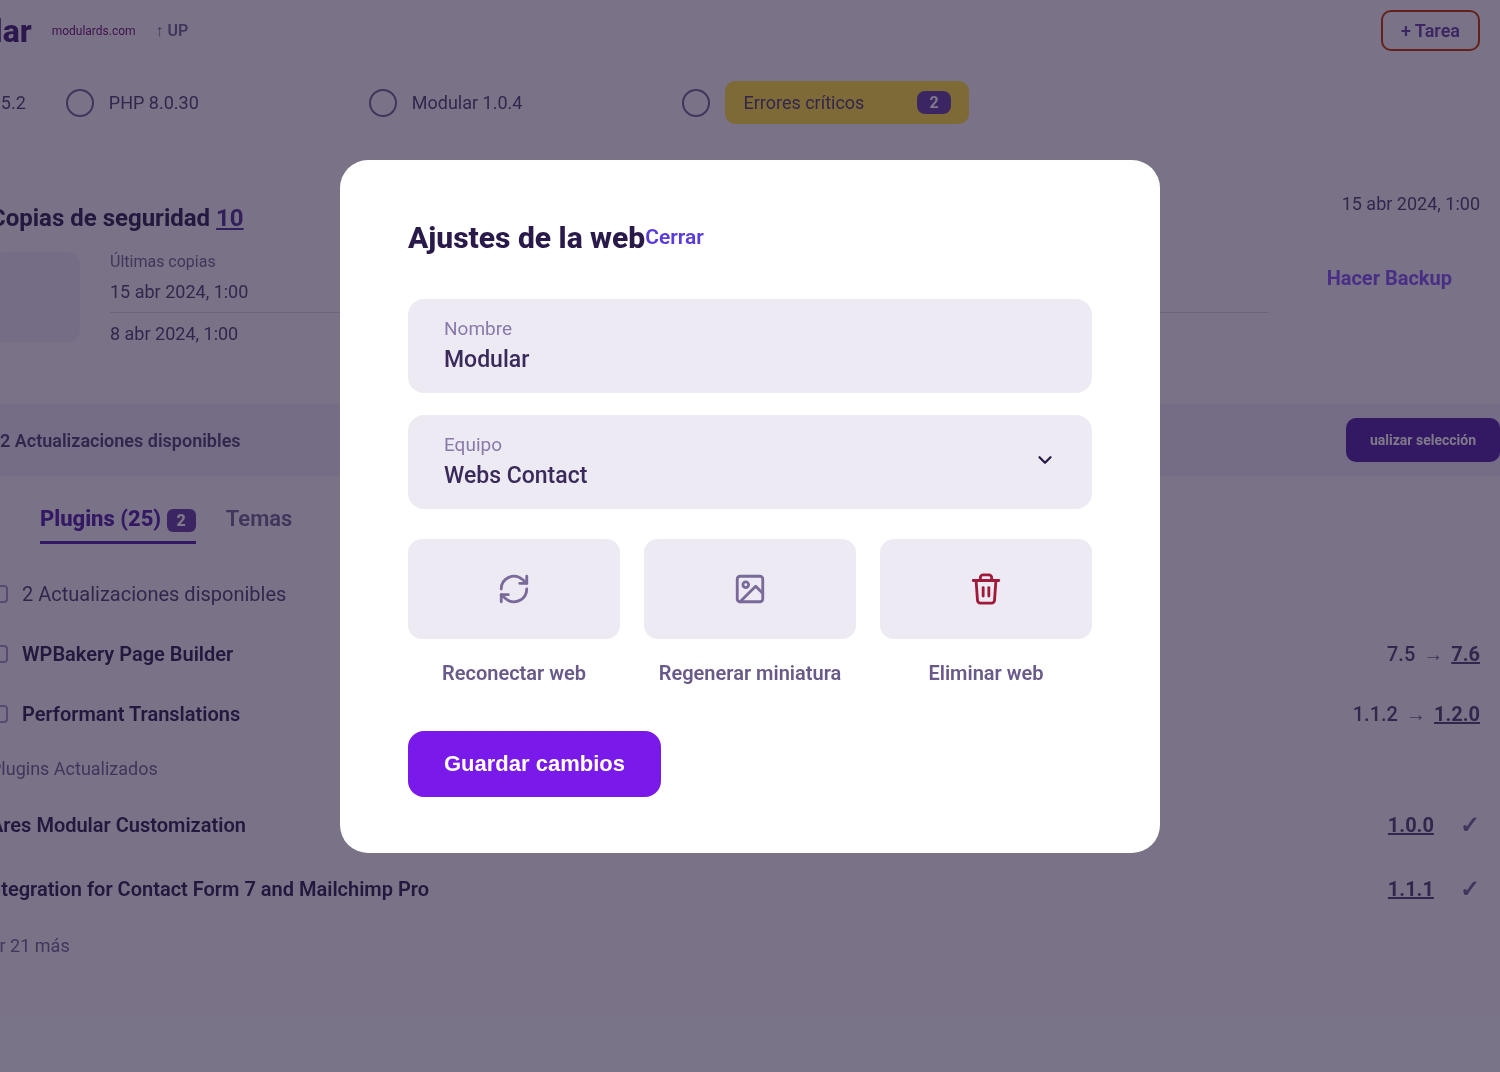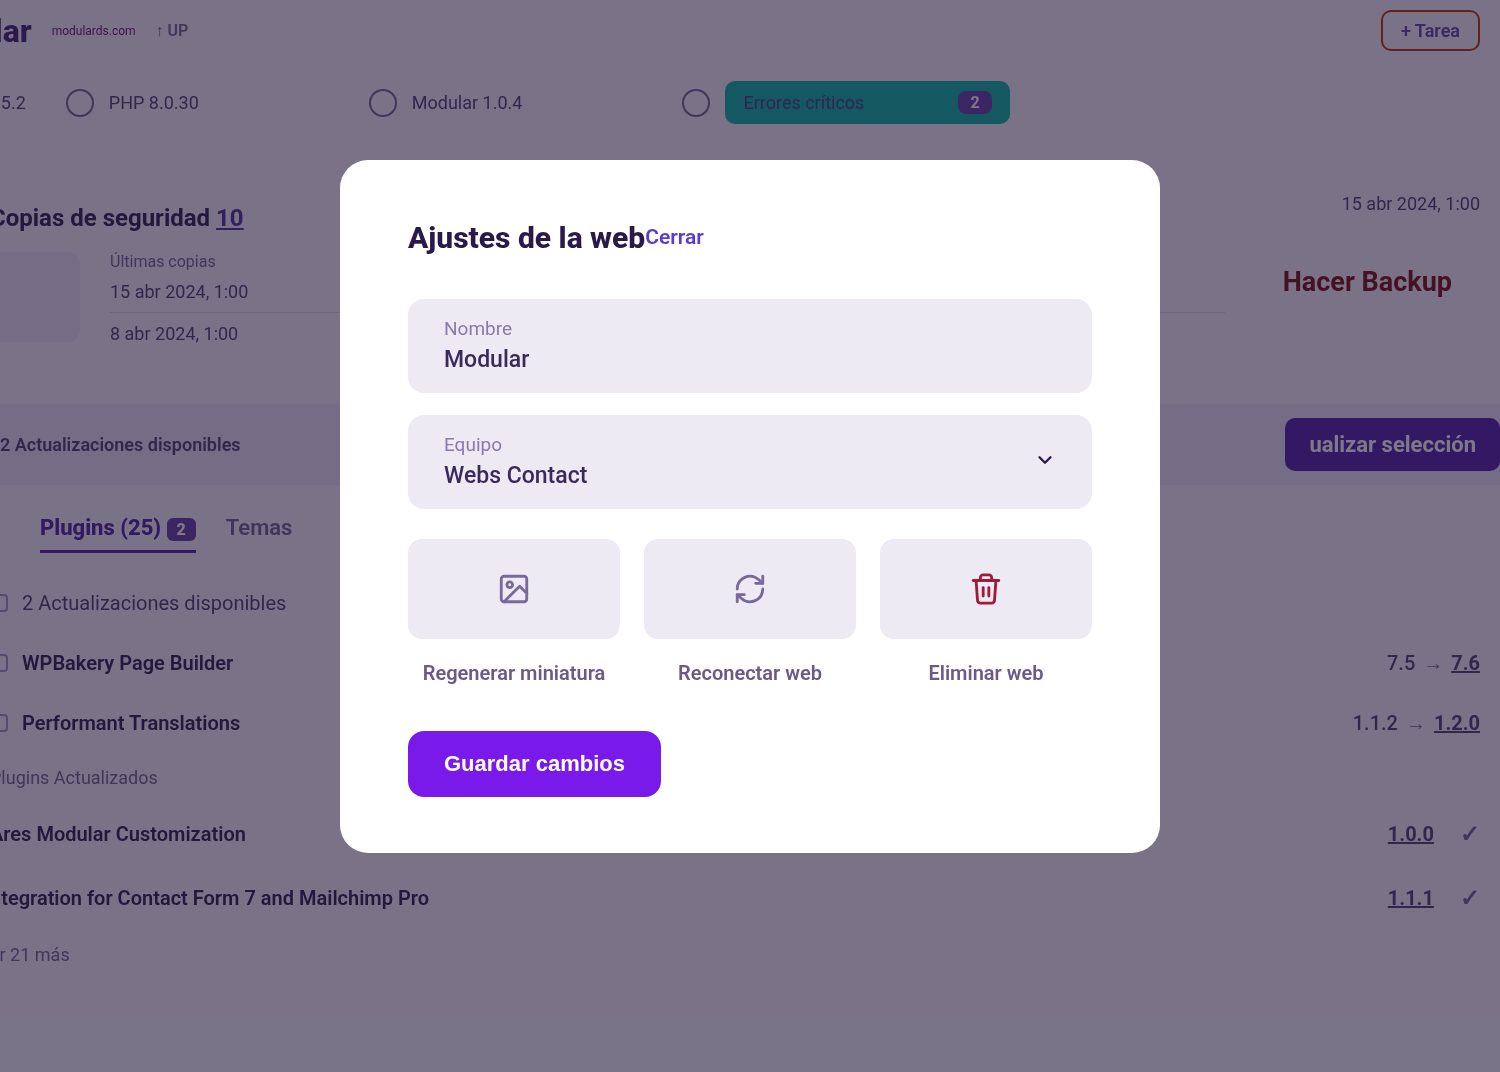--- a/index.html
+++ b/index.html
@@ -68,26 +68,26 @@
   gap: 15px;
 }
 .smiley {
   width: 28px;
   height: 28px;
   border: 2.5px solid #7a6a9a;
   border-radius: 50%;
   position: relative;
 }
 .bg-errores {
-  background: #14b8a6;
+  background: #fde047;
   padding: 10px 18px;
   border-radius: 10px;
   display: flex;
   align-items: center;
-  gap: 94px;
+  gap: 53px;
 }
 .bg-badge {
   background: #6b4aaa;
   color: white;
   padding: 2px 12px;
   border-radius: 8px;
   font-size: 16px;
   font-weight: 700;
 }
 
@@ -123,23 +123,23 @@
   color: #7a6a9a;
   font-size: 16px;
 }
 .bg-backup-date {
   color: #5a4a7a;
   font-size: 18px;
   padding: 10px 0;
   border-bottom: 1px solid #d8d0e8;
 }
 .bg-hacer {
-  color: #7f1d1d;
+  color: #8b5cf6;
   font-weight: 700;
-  font-size: 27px;
+  font-size: 20px;
   padding: 14px 28px;
 }
 
 .bg-updates-bar {
   display: flex;
   align-items: center;
   justify-content: space-between;
   margin-top: 50px;
   background: #eae6f5;
   padding: 14px 20px;
@@ -150,21 +150,21 @@
   color: #5a4a7a;
   font-size: 18px;
   font-weight: 600;
 }
 .bg-actualizar {
   background: #5a2aaa;
   color: white;
   padding: 14px 24px;
   border-radius: 10px;
   font-weight: 700;
-  font-size: 22px;
+  font-size: 14px;
 }
 
 .bg-tabs {
   display: flex;
   gap: 30px;
   margin-top: 30px;
   padding-left: 40px;
 }
 .bg-tab {
   color: #7a6a9a;
@@ -436,41 +436,41 @@
       <div class="field-label">Equipo</div>
       <div class="field-value">Webs Contact</div>
       <span class="field-chevron">
         <svg width="22" height="22" viewBox="0 0 24 24" fill="none" stroke="#2a1a4a" stroke-width="2.5" stroke-linecap="round" stroke-linejoin="round">
             <polyline points="6 9 12 15 18 9"></polyline>
           </svg>
       </span>
     </div>
 
     <div class="action-row">
-      <div class="action-card">
-        <div class="action-card-box">
-          <svg width="34" height="34" viewBox="0 0 24 24" fill="none" stroke="#7a6a9a" stroke-width="2" stroke-linecap="round" stroke-linejoin="round">
-            <rect x="3" y="3" width="18" height="18" rx="2"></rect>
-              <circle cx="9" cy="9" r="2"></circle>
-              <path d="M21 15l-5-5L5 21"></path>
-          </svg>
-        </div>
-        <div class="action-label">Regenerar miniatura</div>
-      </div>
-
       <div class="action-card">
         <div class="action-card-box">
           <svg width="34" height="34" viewBox="0 0 24 24" fill="none" stroke="#7a6a9a" stroke-width="2" stroke-linecap="round" stroke-linejoin="round">
             <path d="M3 12a9 9 0 0 1 15-6.7L21 8"></path>
               <path d="M21 3v5h-5"></path>
             <path d="M21 12a9 9 0 0 1-15 6.7L3 16"></path>
               <path d="M3 21v-5h5"></path>
           </svg>
         </div>
         <div class="action-label">Reconectar web</div>
+      </div>
+
+      <div class="action-card">
+        <div class="action-card-box">
+          <svg width="34" height="34" viewBox="0 0 24 24" fill="none" stroke="#7a6a9a" stroke-width="2" stroke-linecap="round" stroke-linejoin="round">
+            <rect x="3" y="3" width="18" height="18" rx="2"></rect>
+              <circle cx="9" cy="9" r="2"></circle>
+              <path d="M21 15l-5-5L5 21"></path>
+          </svg>
+        </div>
+        <div class="action-label">Regenerar miniatura</div>
       </div>
 
       <div class="action-card">
         <div class="action-card-box">
           <svg width="34" height="34" viewBox="0 0 24 24" fill="none" stroke="#a01a3a" stroke-width="2" stroke-linecap="round" stroke-linejoin="round">
             <path d="M3 6h18"></path>
               <path d="M8 6V4a2 2 0 0 1 2-2h4a2 2 0 0 1 2 2v2"></path>
               <path d="M19 6l-1 14a2 2 0 0 1-2 2H8a2 2 0 0 1-2-2L5 6"></path>
               <line x1="10" y1="11" x2="10" y2="17"></line>
               <line x1="14" y1="11" x2="14" y2="17"></line>

